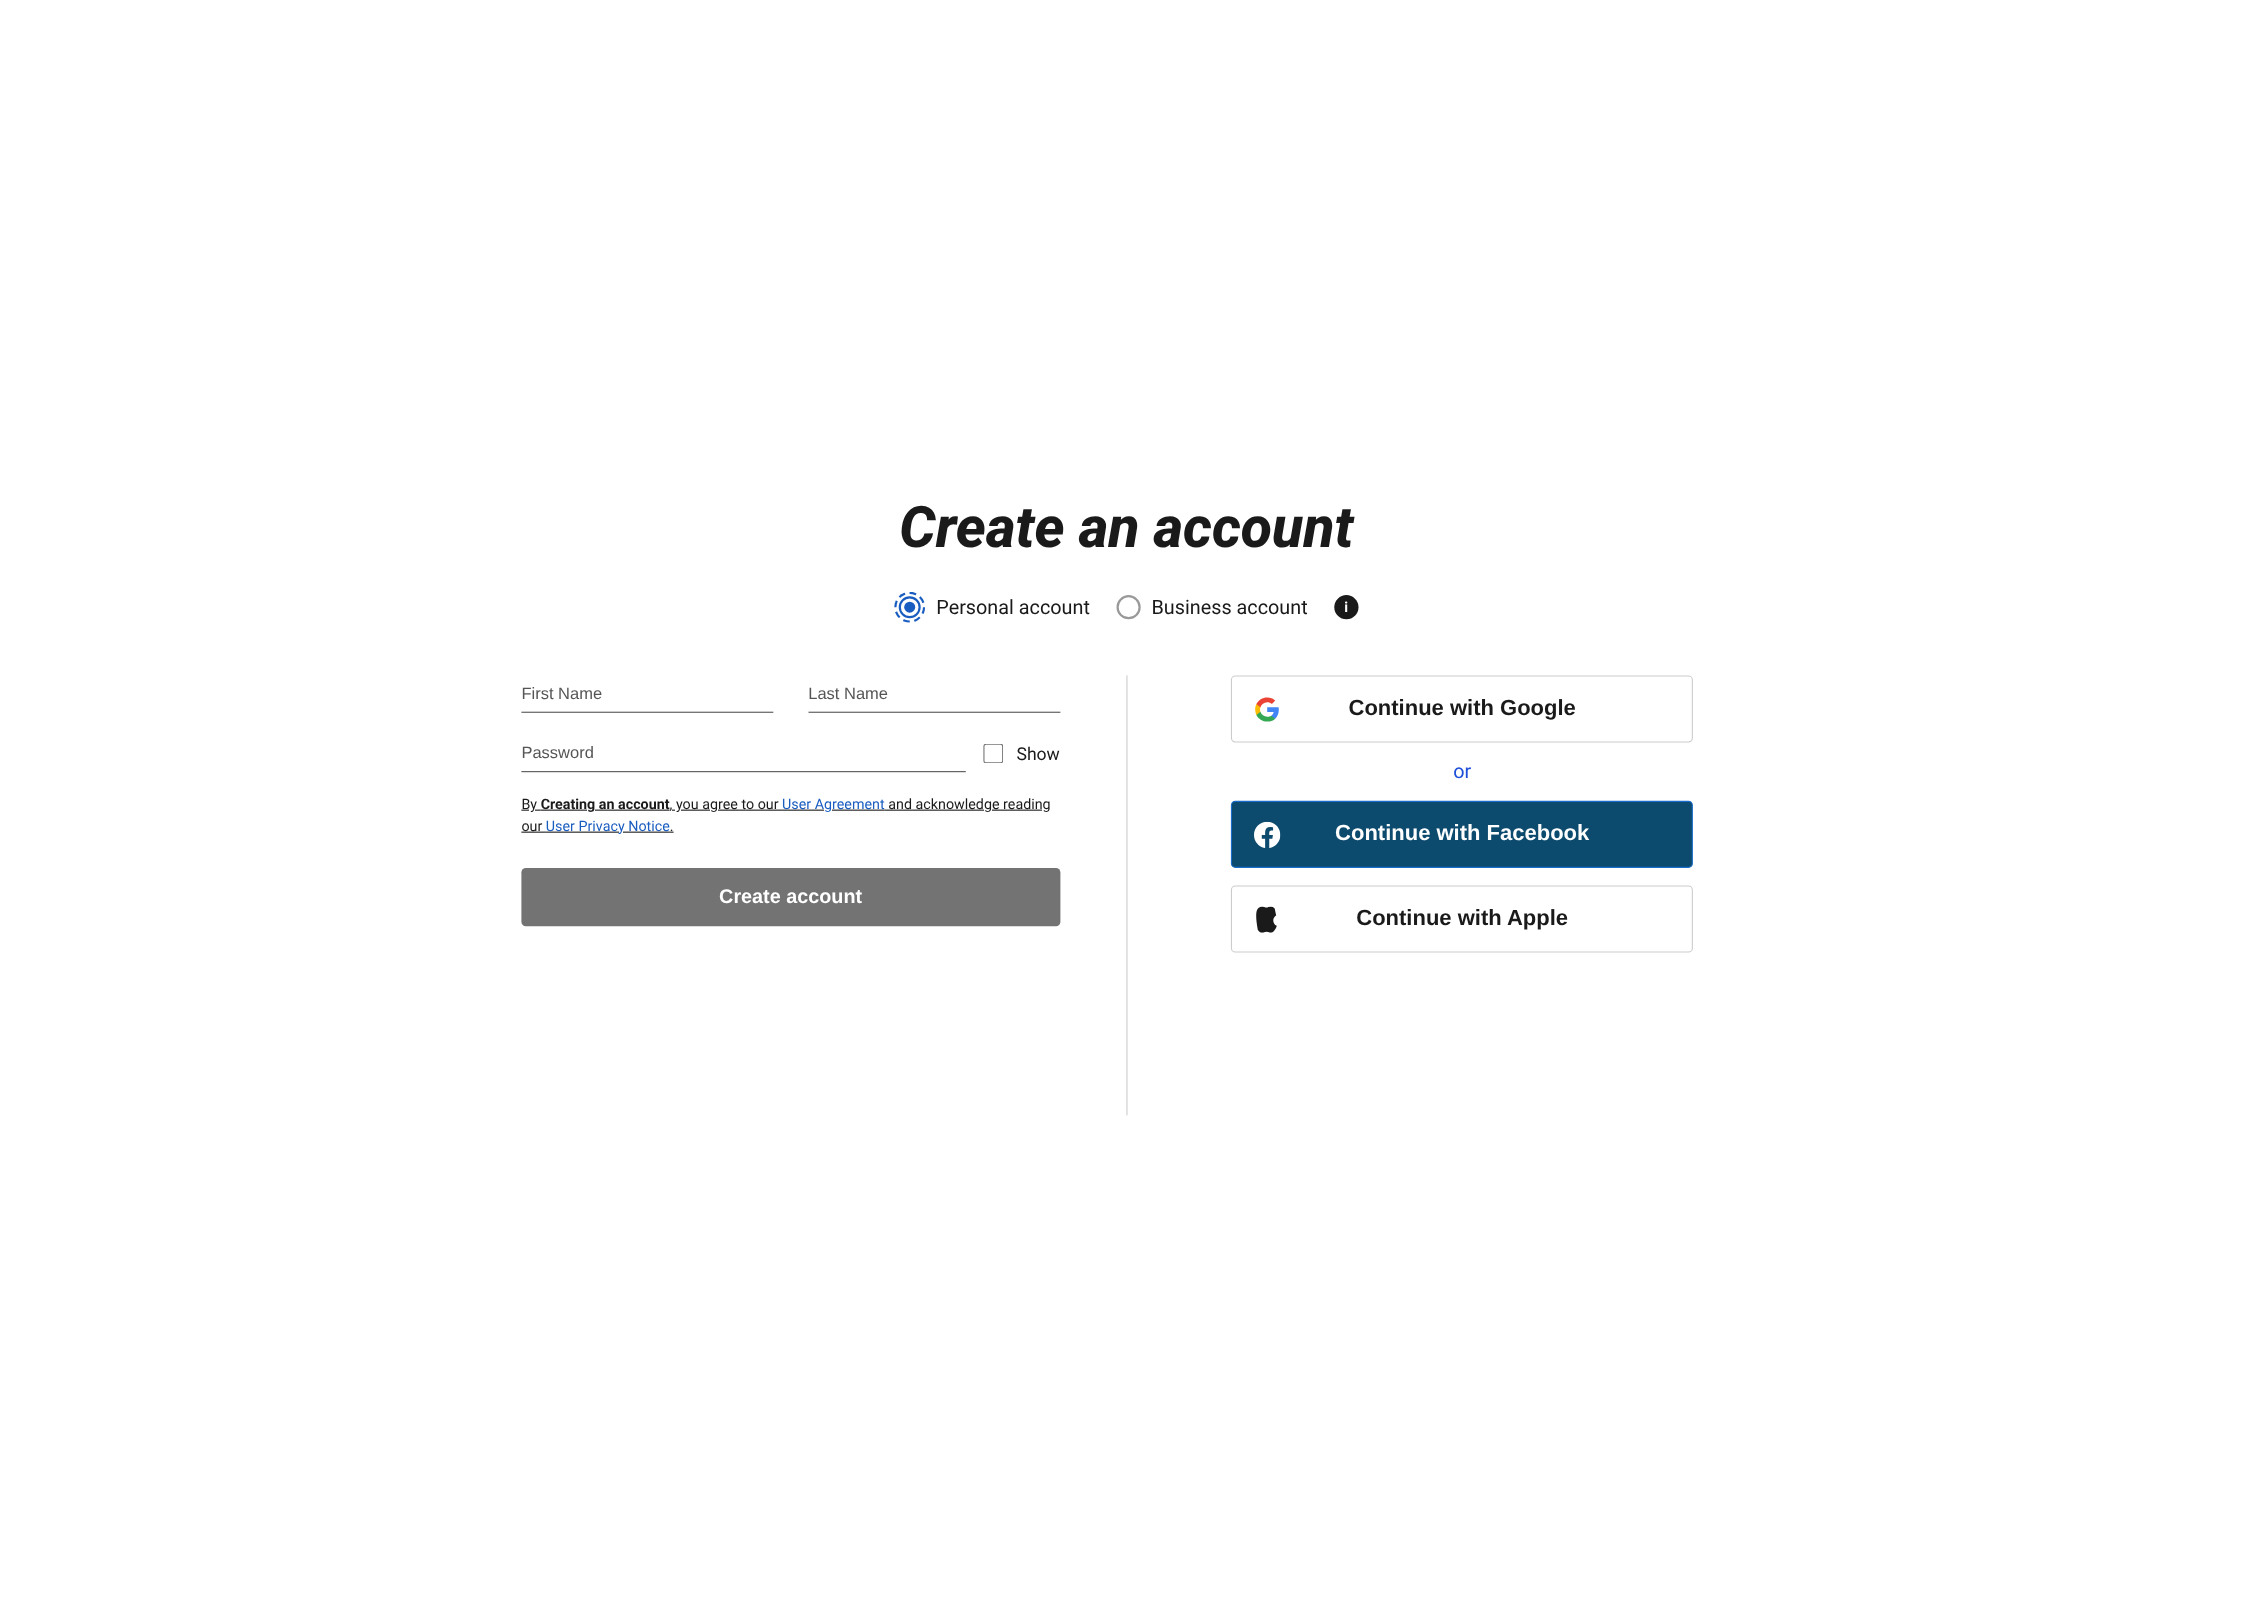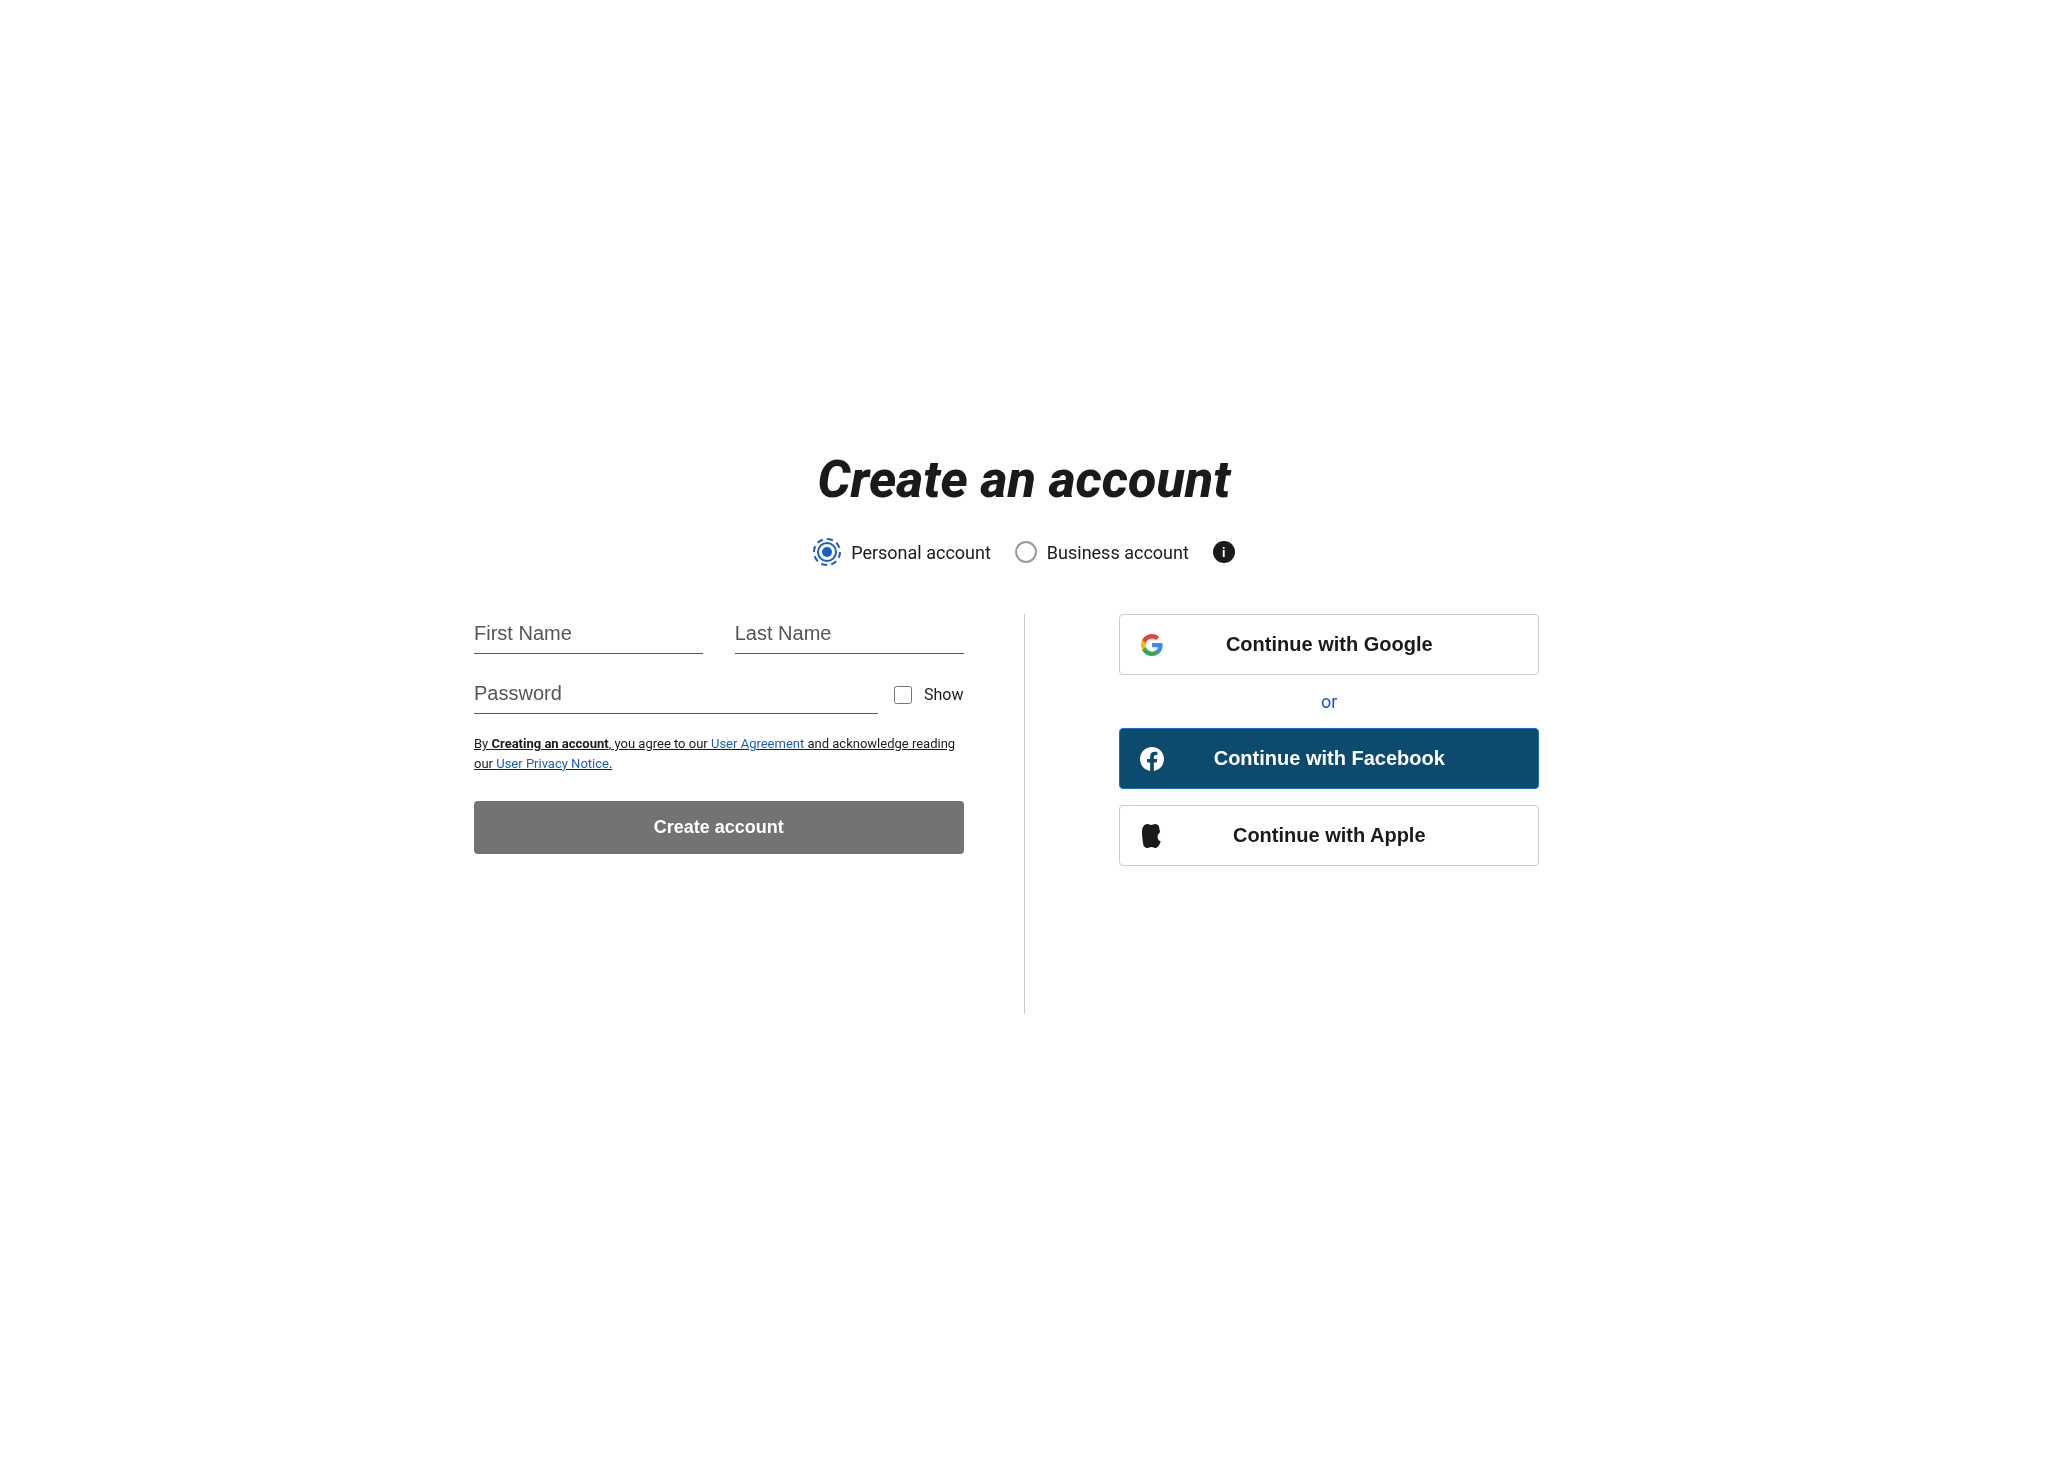--- a/index.html
+++ b/index.html
@@ -156,21 +156,21 @@
     .input-group {
       display: flex;
       flex-direction: column;
       flex: 1;
     }
 
     .input-field {
       border: none;
       border-bottom: 1px solid #555;
       padding: 8px 0;
-      font-size: 20px;
+      font-size: 15px;
       color: #1a1a1a;
       background: transparent;
       outline: none;
       width: 100%;
     }
 
     .input-field::placeholder {
       color: #555;
     }
 
@@ -180,21 +180,21 @@
       gap: 16px;
       position: relative;
     }
 
     .password-input-wrapper {
       flex: 1;
     }
 
     .show-checkbox-group {
       display: flex;
-      align-items: flex-end;
+      align-items: flex-start;
       gap: 12px;
       flex-shrink: 0;
     }
 
     .show-checkbox {
       width: 18px;
       height: 18px;
       border: 1px solid #555;
       cursor: pointer;
     }

